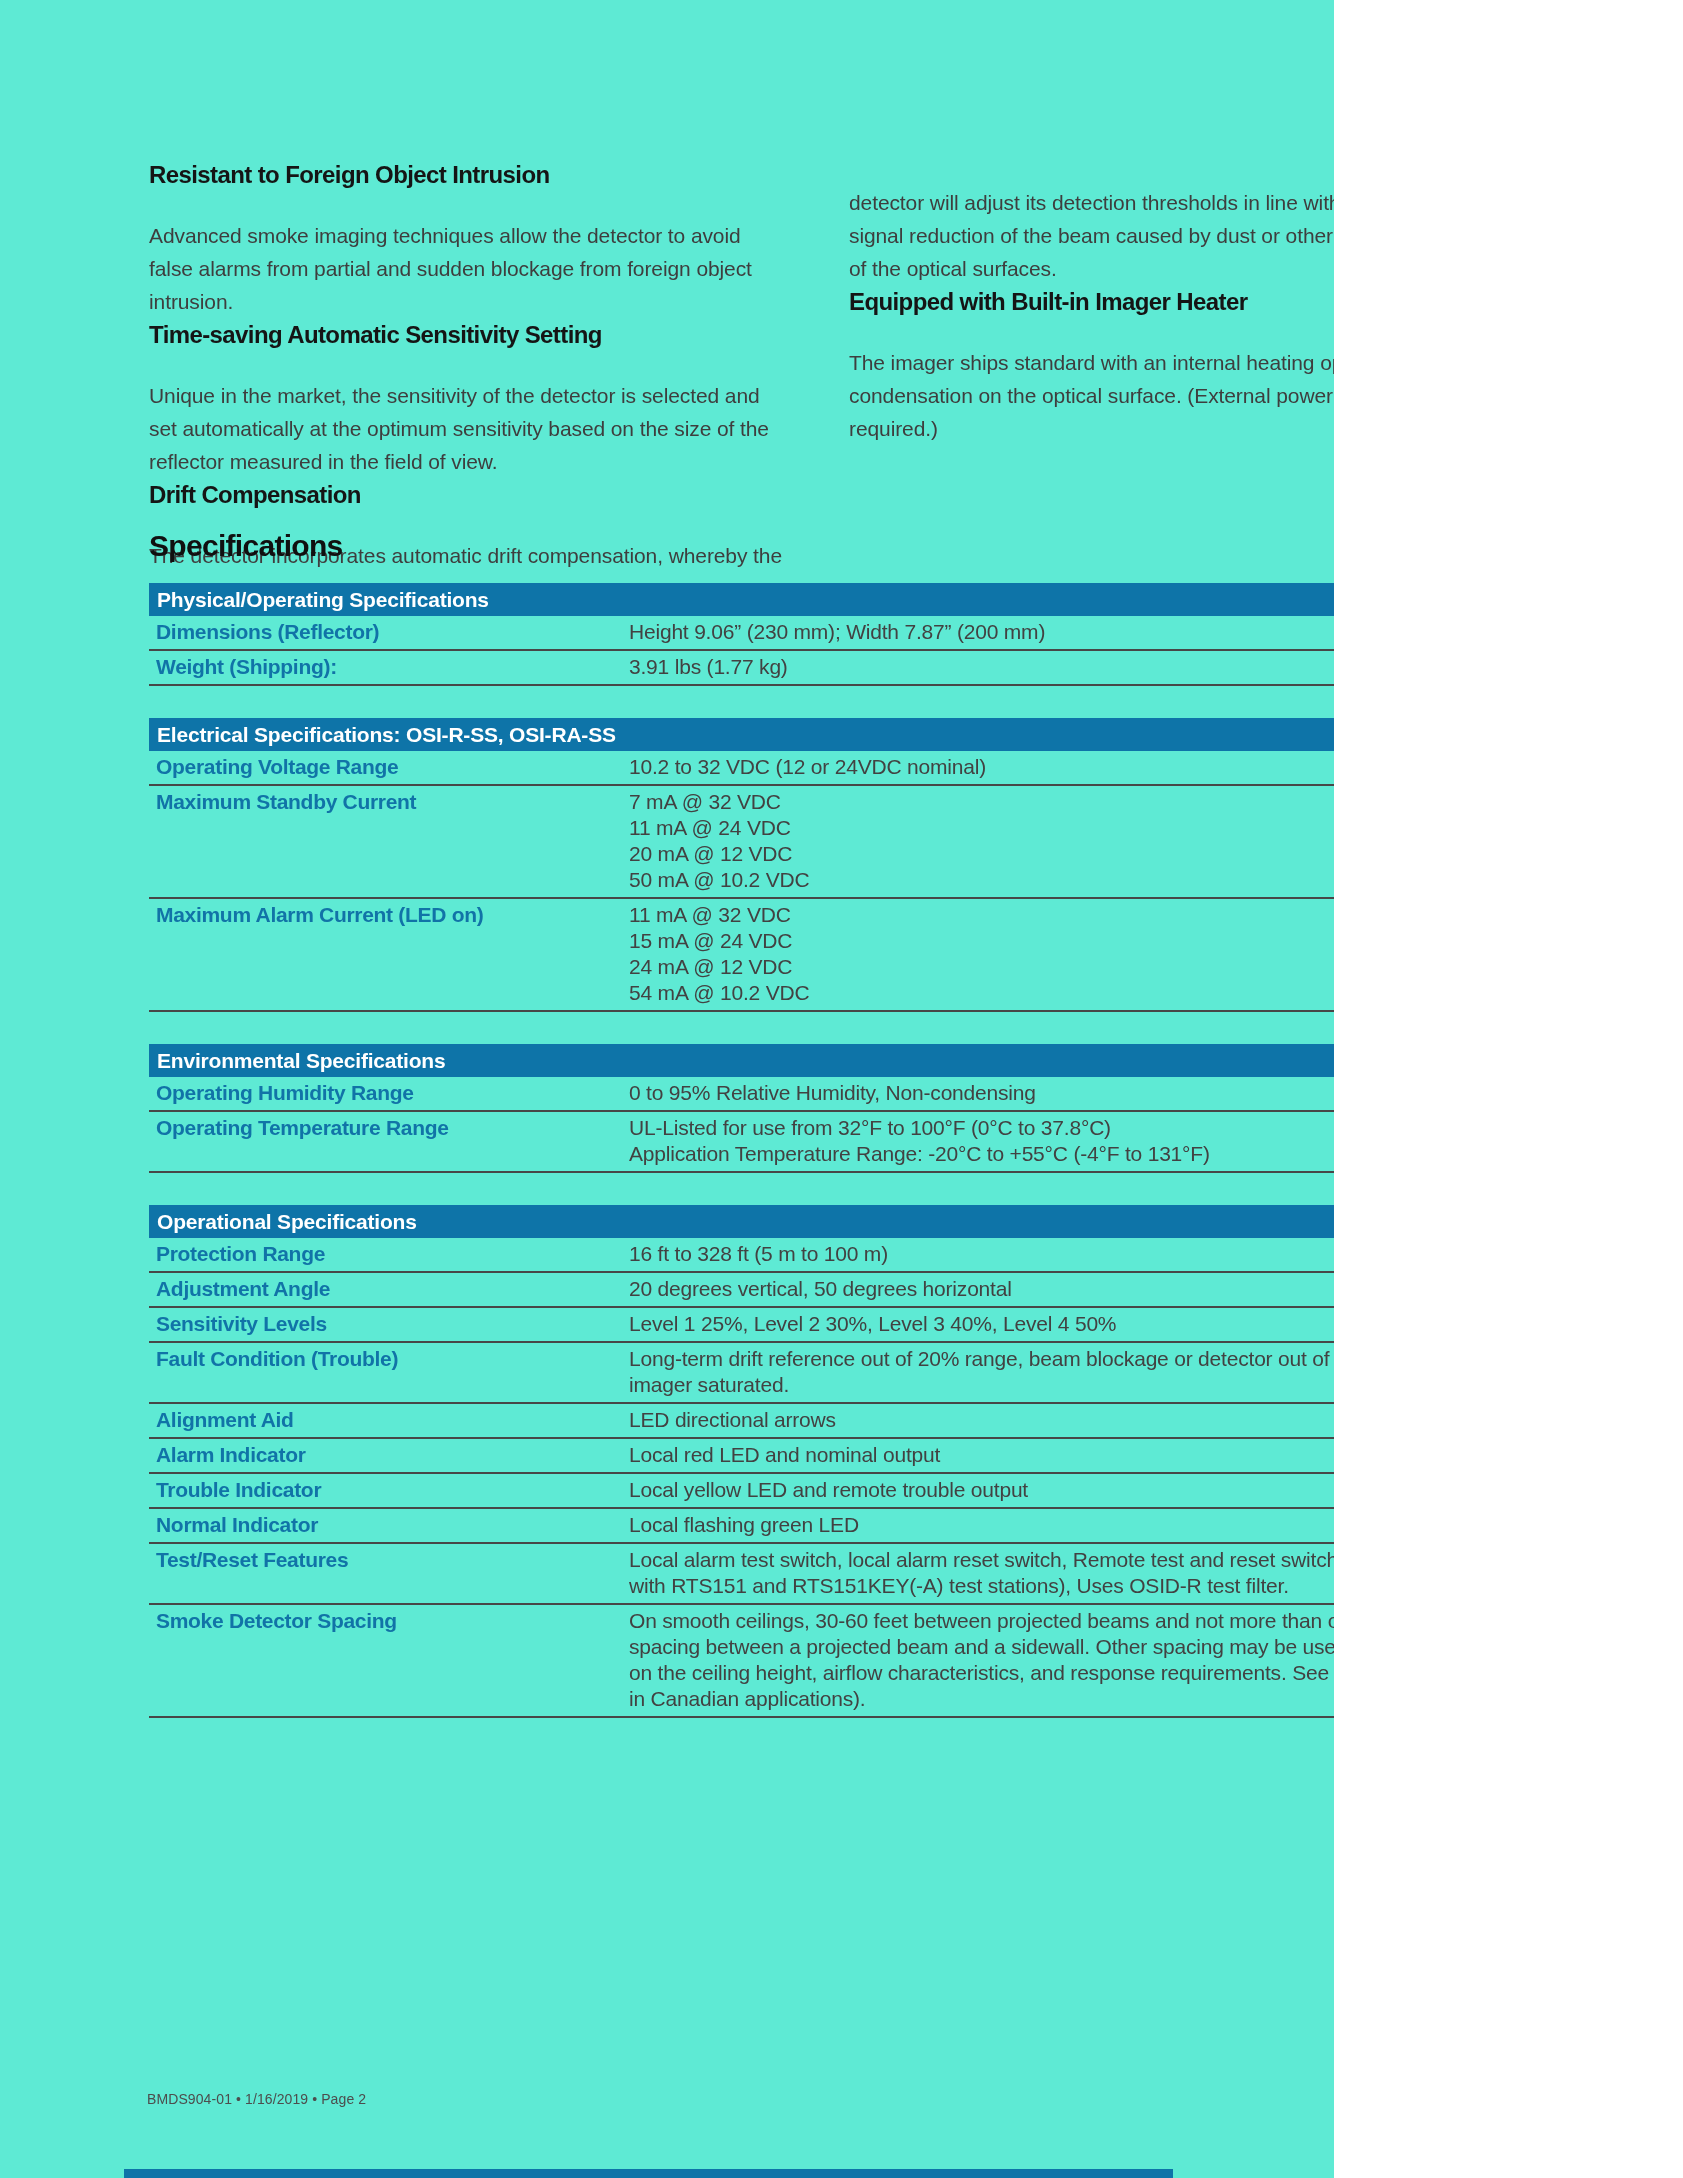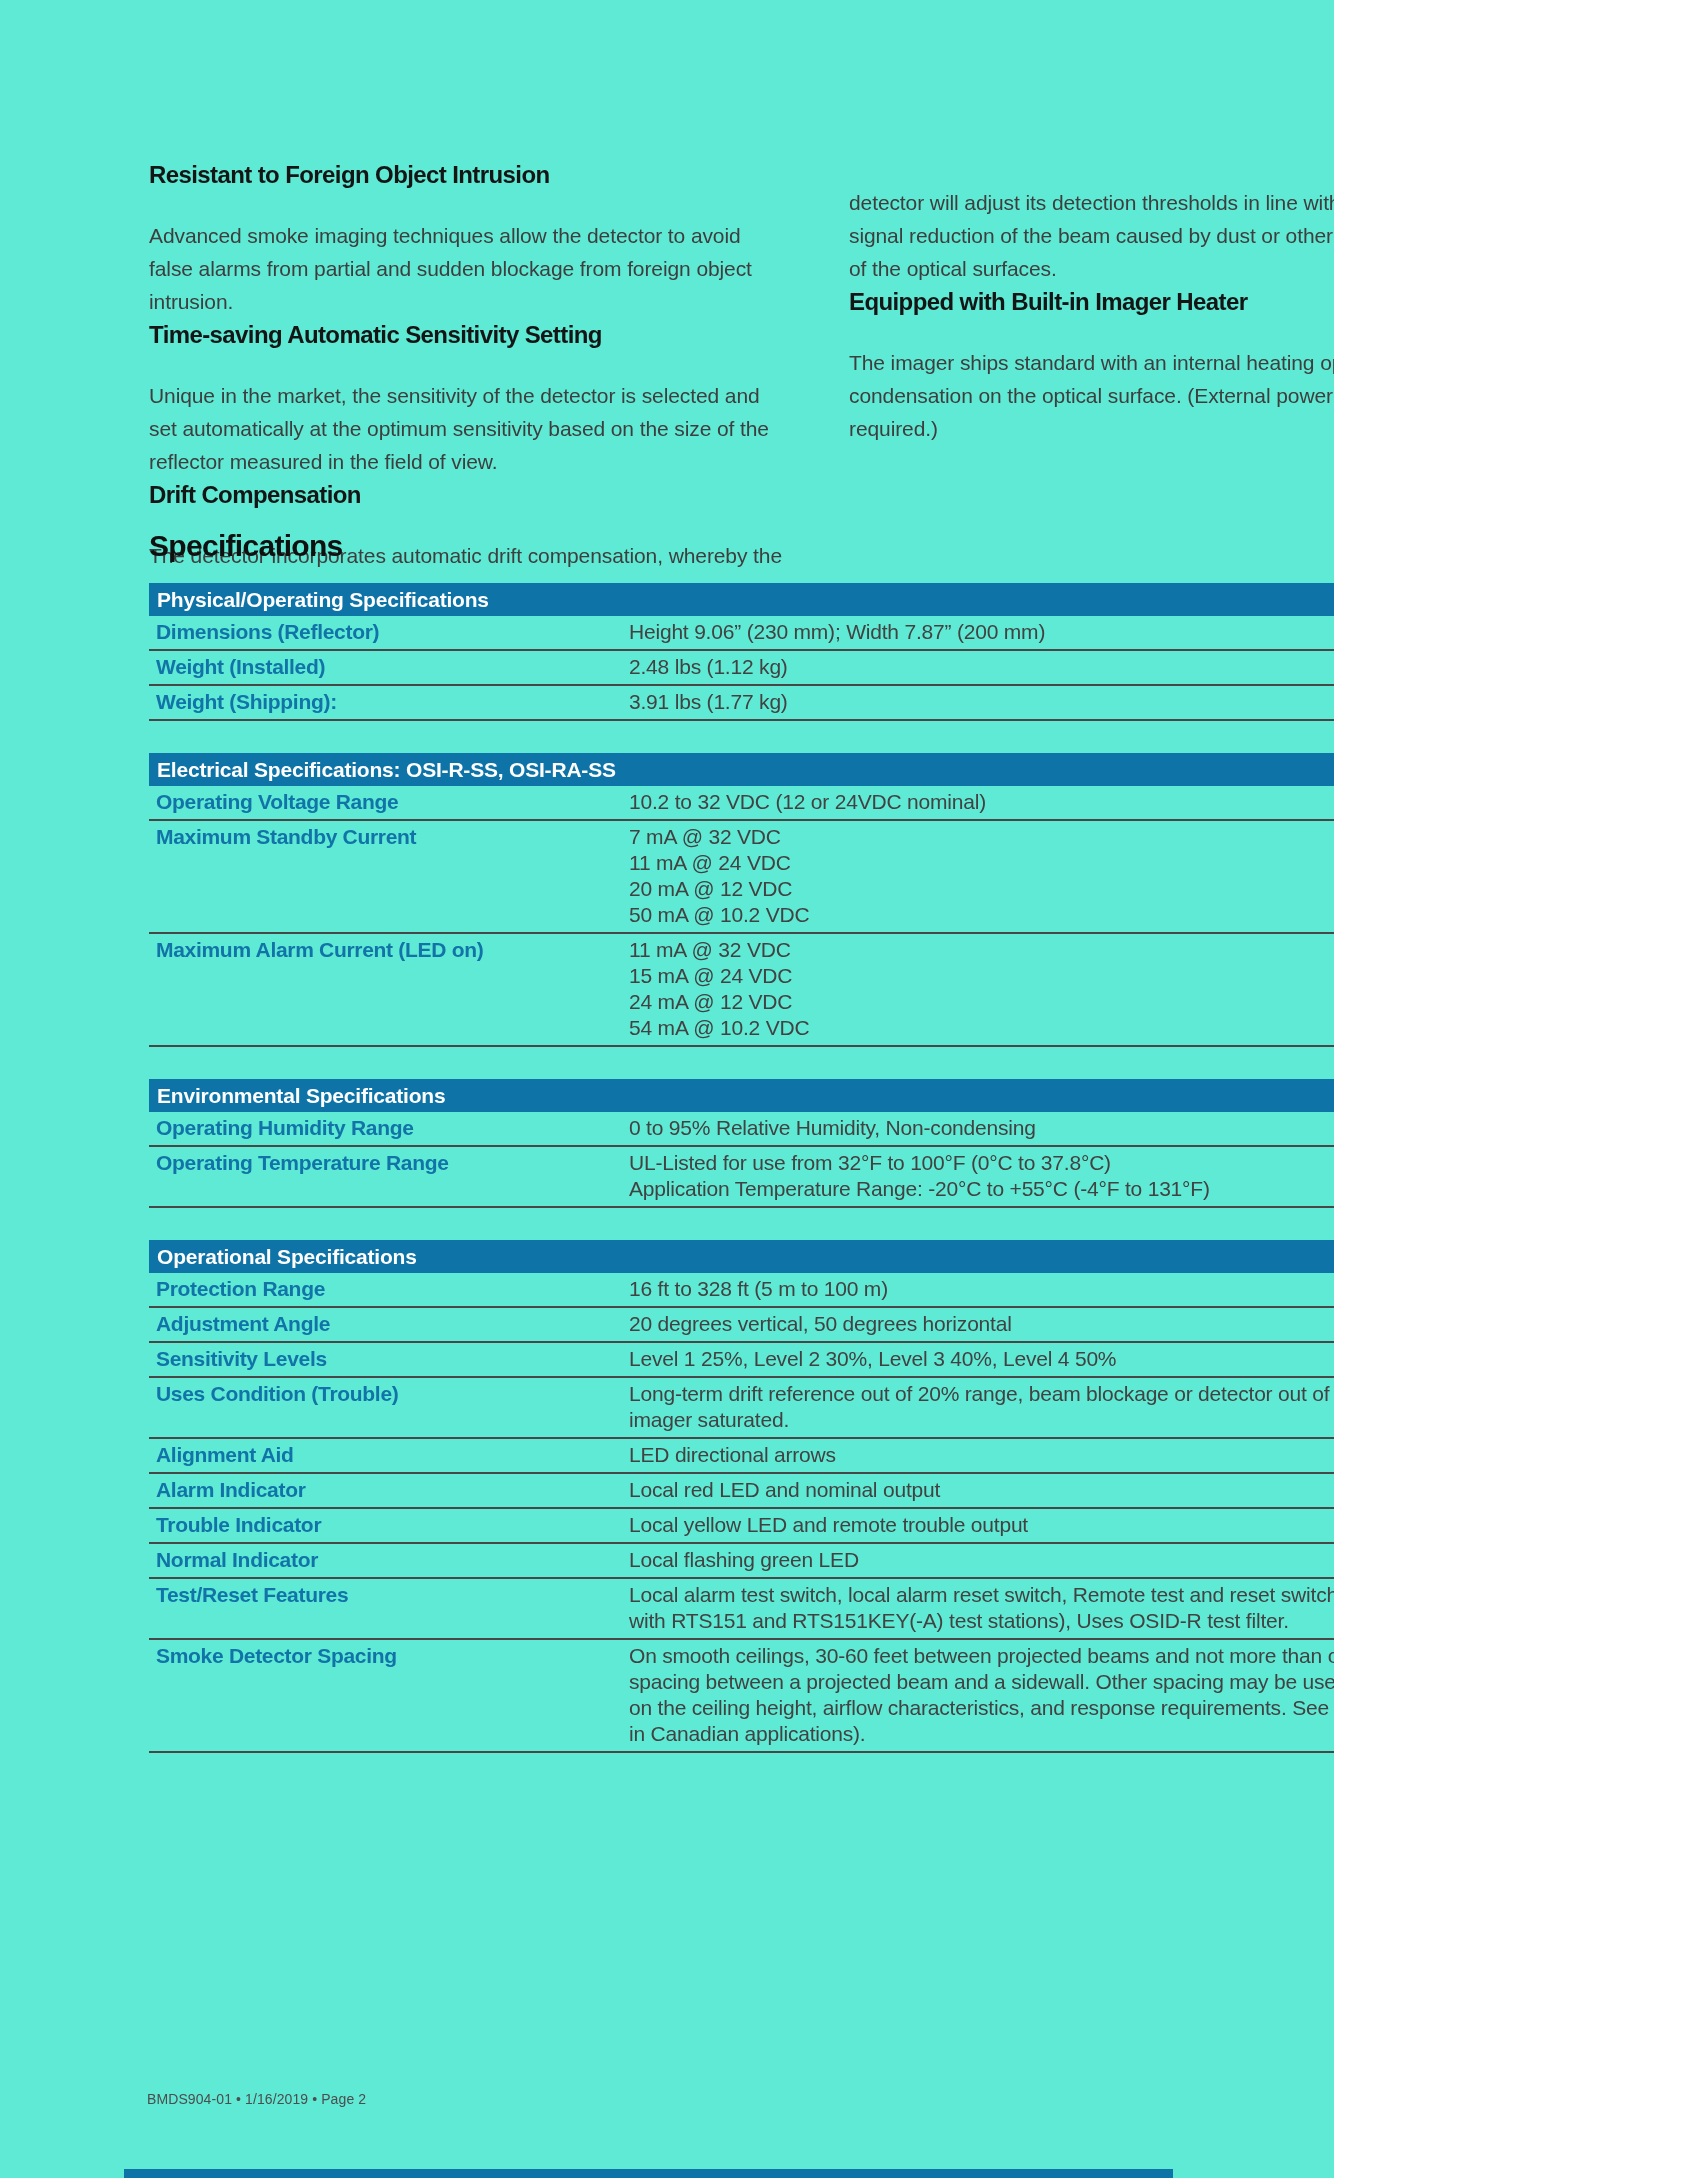--- a/index.html
+++ b/index.html
@@ -91,24 +91,20 @@
     <h1 class="specs-title">Specifications</h1>
     <div id="tables-container">
         <section class="spec-table">
     <div class="bar">Physical/Operating Specifications</div>
     <div class="rows">
             <div class="row">
     <div class="row-label">Dimensions (Reflector)</div>
     <div class="row-value">Height 9.06” (230 mm); Width 7.87” (200 mm)</div>
   </div>
             <div class="row">
-    <div class="row-label">Weight (Installed)</div>
-    <div class="row-value">2.48 lbs (1.12 kg)</div>
-  </div>
-            <div class="row">
     <div class="row-label">Weight (Shipping):</div>
     <div class="row-value">3.91 lbs (1.77 kg)</div>
   </div>
           </div>
   </section>
         <section class="spec-table">
     <div class="bar">Electrical Specifications: OSI-R-SS, OSI-RA-SS</div>
     <div class="rows">
             <div class="row">
     <div class="row-label">Operating Voltage Range</div>
@@ -153,21 +149,21 @@
   </div>
             <div class="row">
     <div class="row-label">Adjustment Angle</div>
     <div class="row-value">20 degrees vertical, 50 degrees horizontal</div>
   </div>
             <div class="row">
     <div class="row-label">Sensitivity Levels</div>
     <div class="row-value">Level 1 25%, Level 2 30%, Level 3 40%, Level 4 50%</div>
   </div>
             <div class="row">
-    <div class="row-label">Uses Condition (Trouble)</div>
+    <div class="row-label">Fault Condition (Trouble)</div>
     <div class="row-value">Long-term drift reference out of 20% range, beam blockage or detector out of alignment,
 imager saturated.</div>
   </div>
             <div class="row">
     <div class="row-label">Alignment Aid</div>
     <div class="row-value">LED directional arrows</div>
   </div>
             <div class="row">
     <div class="row-label">Alarm Indicator</div>
     <div class="row-value">Local red LED and nominal output</div>

